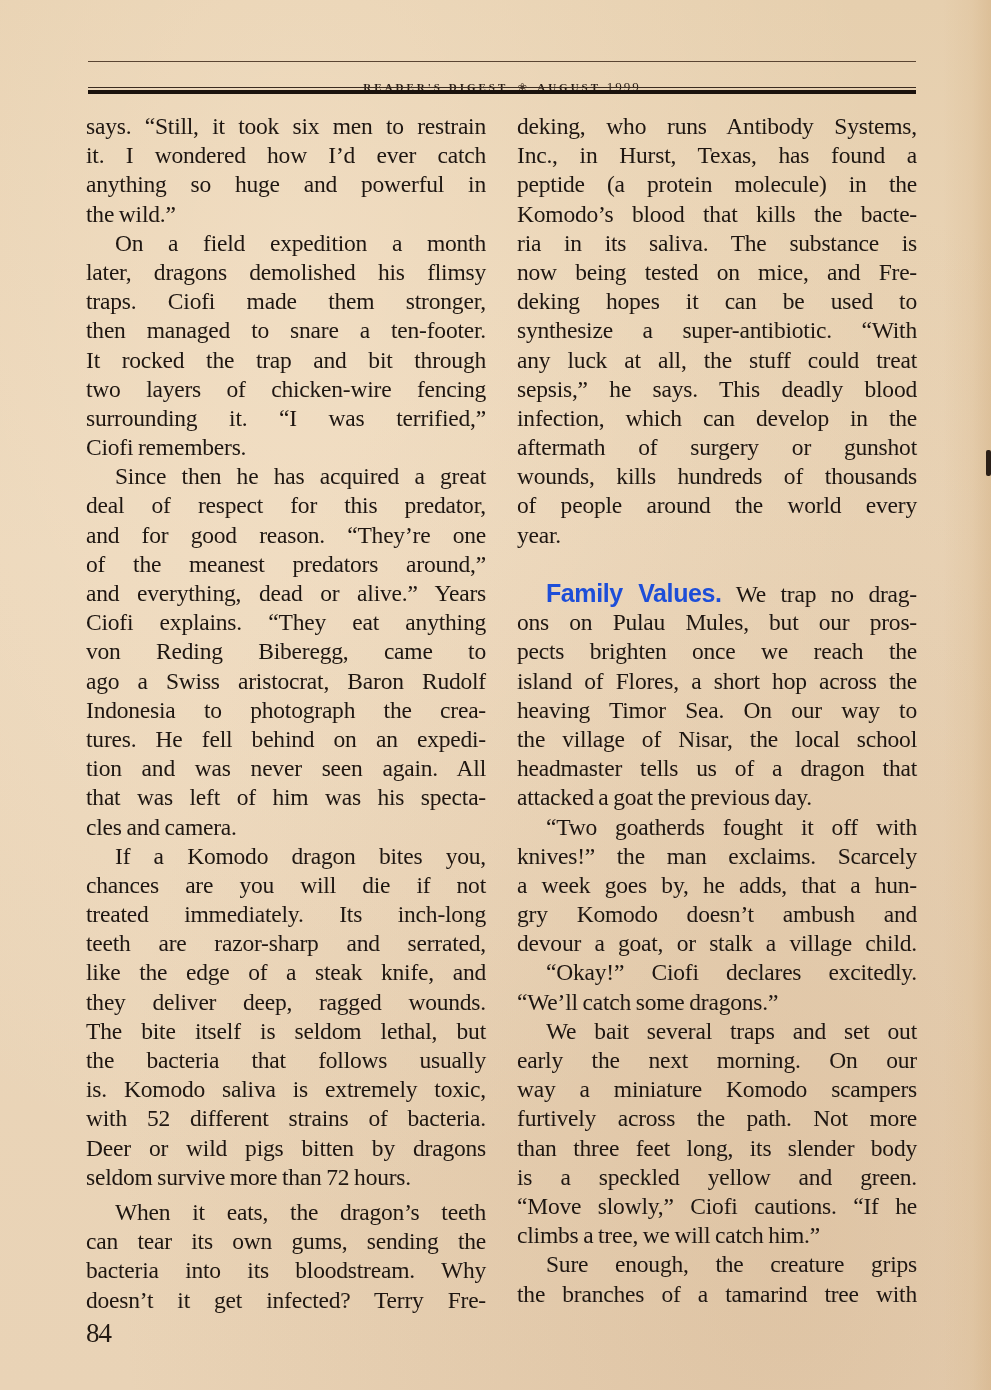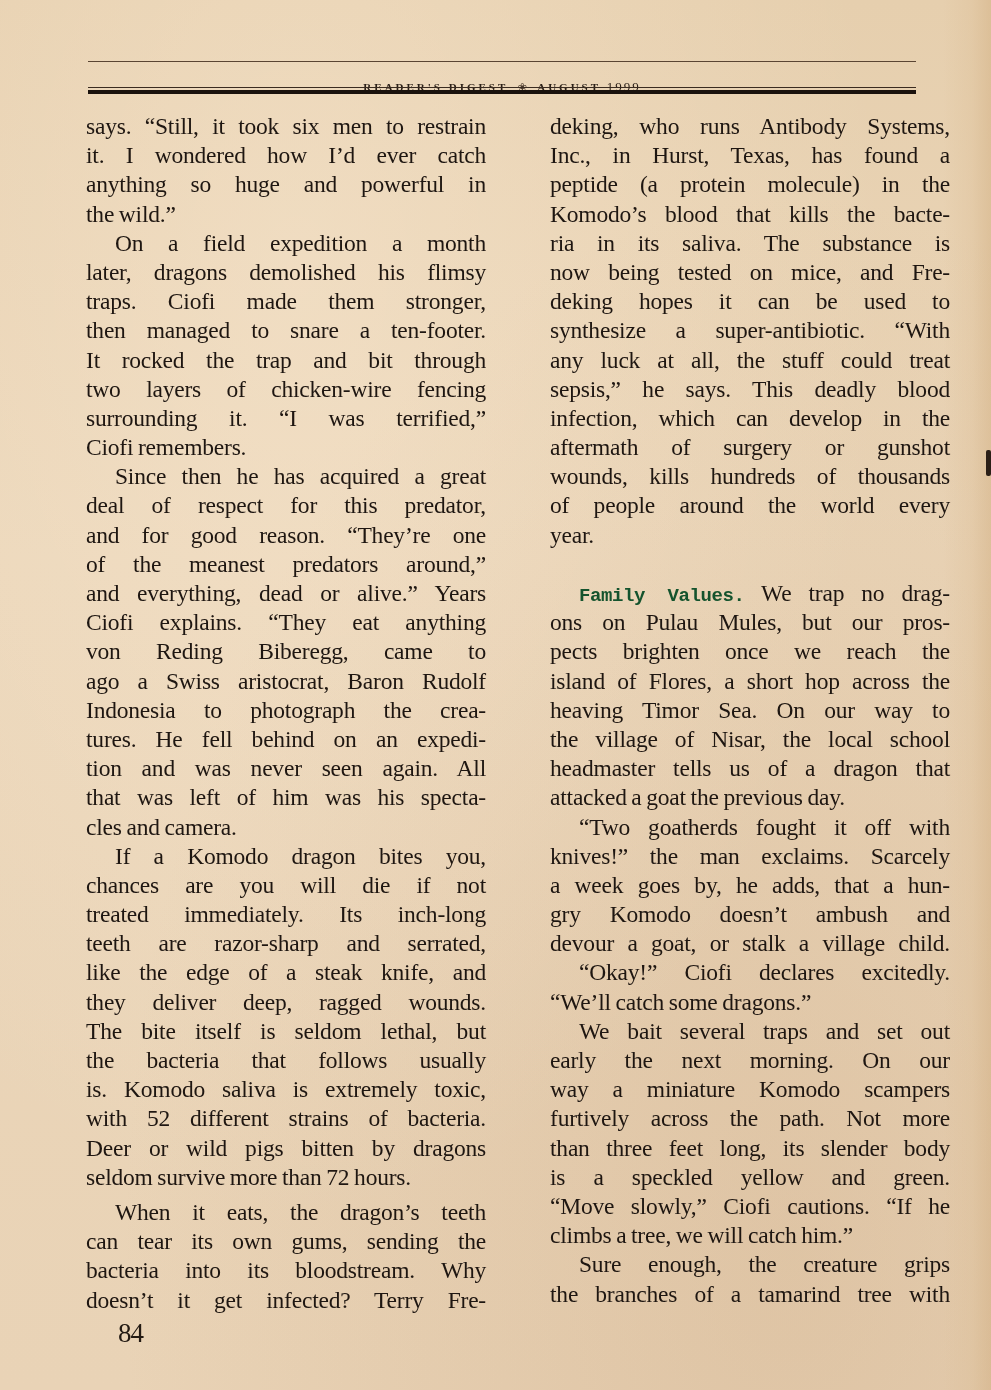--- a/index.html
+++ b/index.html
@@ -38,38 +38,38 @@
   .rule-thin {
     position: absolute; left: 0; top: 29px; width: 100%; height: 1px; background: #3a2b20;
   }
   .rule-thick {
     position: absolute; left: 0; top: 32px; width: 100%; height: 4px; background: #1a120d;
   }
   .column {
     position: absolute; top: 112px; width: 400px;
   }
   .col-left { left: 86px; }
-  .col-right { left: 517px; margin-left: 33px; }
+  .col-right { left: 517px; }
   .line {
     display: block; height: 29.2px; line-height: 29.2px;
     font-size: 23.5px; white-space: nowrap;
     text-align: justify; text-align-last: justify;
     letter-spacing: -0.2px; word-spacing: -1px;
   }
   .line.last { text-align-last: left; font-family: Liberation Serif, serif; }
   .line.indent { padding-left: 29px; }
   .blank { height: 29.2px; }
   .gap { height: 6px; }
   .run-in {
-    font-family: Liberation Mono, monospace; font-weight: bold; font-size: 19px;
-    letter-spacing: -0.4px; color: #14532d;
+    font-family: Liberation Sans, sans-serif; font-weight: bold; font-size: 25px;
+    letter-spacing: -0.4px; color: #1d4ed8;
   }
   .page-number {
     position: absolute; left: 86px; top: 1318px;
-    font-size: 27px; color: #231a13; letter-spacing: -1px; margin-left: 32px;
+    font-size: 27px; color: #231a13; letter-spacing: -1px;
   }
 </style>
 </head>
 <body>
 
 <div class="page-edge"></div>
 <div class="edge-mark"></div>
 
 <div class="header">
   <div class="rule-top"></div>

